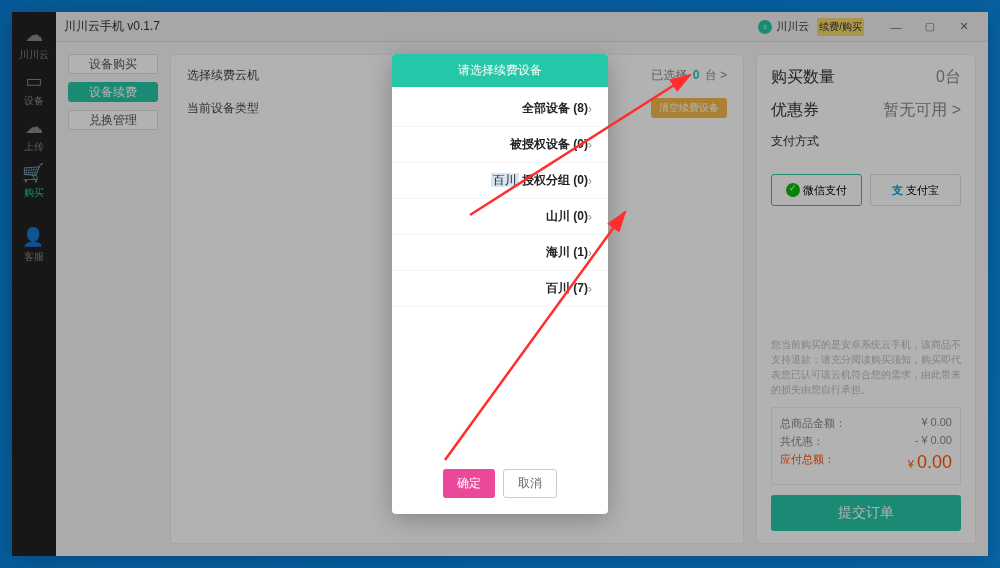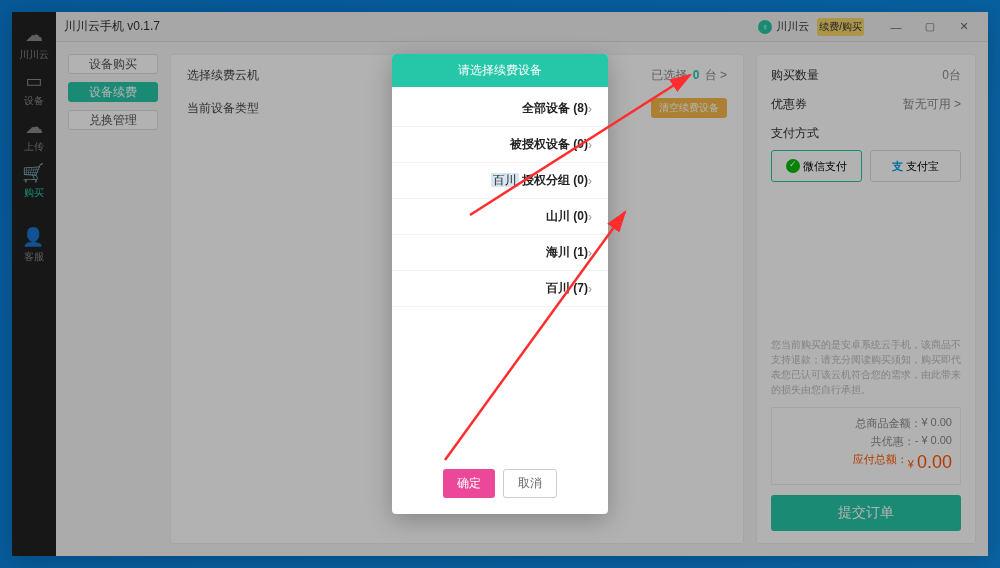--- a/index.html
+++ b/index.html
@@ -28,33 +28,33 @@
     .side-btn { height: 20px; display: flex; align-items: center; justify-content: center; font-size: 12px; border: 1px solid #ddd; background: #fff; border-radius: 3px; cursor: pointer; color: #555; }
     .side-btn.active { background: #26c6a8; color: #fff; border-color: #26c6a8; }
 
     .mid-col { flex: 1; background: #fff; border: 1px solid #eee; border-radius: 3px; padding: 12px 16px; }
     .mid-row { display: flex; justify-content: space-between; align-items: center; font-size: 12px; color: #444; margin-bottom: 14px; }
     .sel-count { color: #888; font-size: 12px; }
     .sel-count b { color: #26c6a8; margin: 0 2px; }
     .clear-btn { background: #f5b84a; color: #fff; font-size: 10px; padding: 3px 8px; border-radius: 3px; cursor: pointer; }
 
     .right-col { width: 220px; background: #fff; border: 1px solid #eee; border-radius: 3px; padding: 12px 14px; display: flex; flex-direction: column; position: relative; }
-    .r-row { display: flex; justify-content: space-between; align-items: center; font-size: 12px; color: #333; margin-bottom: 12px; }
+    .r-row { display: flex; justify-content: space-between; align-items: center; font-size: 16px; color: #333; margin-bottom: 12px; }
     .r-row .val { color: #888; }
-    .pay-opts { display: flex; gap: 8px; }
+    .pay-opts { display: flex; gap: 8px; margin-top: 16px; }
     .pay-opt { flex: 1; height: 32px; border: 1px solid #ddd; border-radius: 3px; display: flex; align-items: center; justify-content: center; font-size: 11px; gap: 3px; cursor: pointer; }
     .pay-opt.sel { border-color: #26c6a8; }
     .wx-ico { width: 14px; height: 14px; background: #09bb07; border-radius: 50%; display: inline-block; position: relative; }
     .wx-ico::after { content: "✓"; color: #fff; font-size: 9px; position: absolute; left: 3px; top: 0; }
     .ali-ico { color: #00a0e9; font-weight: bold; }
     
     .r-bottom { margin-top: auto; }
     .r-note { font-size: 10px; color: #bbb; line-height: 1.5; margin-bottom: 10px; }
     .price-box { border: 1px solid #eee; padding: 8px; font-size: 11px; color: #888; margin-bottom: 10px; }
-    .price-box .row { display: flex; justify-content: flex-end; margin-bottom: 3px; }
+    .price-box .row { display: flex; justify-content: space-between; margin-bottom: 3px; }
     .price-box .total { color: #ff5500; }
     .price-box .total .big { font-size: 18px; }
     .submit-btn { width: 100%; height: 36px; background: #26c6a8; color: #fff; border: none; border-radius: 3px; font-size: 14px; cursor: pointer; }
 
     .overlay { position: absolute; inset: 0; background: rgba(0,0,0,0.3); display: flex; align-items: center; justify-content: center; }
     .modal { width: 216px; background: #fff; border-radius: 4px; overflow: hidden; box-shadow: 0 6px 24px rgba(0,0,0,0.25); }
     .modal-hd { background: #26c6a8; color: #fff; font-size: 12px; text-align: center; padding: 8px; }
     .modal-bd { padding: 4px 0 8px 0; }
     .m-item { display: flex; justify-content: flex-end; align-items: center; padding: 9px 16px; font-size: 12px; color: #222; border-bottom: 1px solid #f3f3f3; cursor: pointer; }
     .m-item .chev { color: #999; font-size: 12px; }

